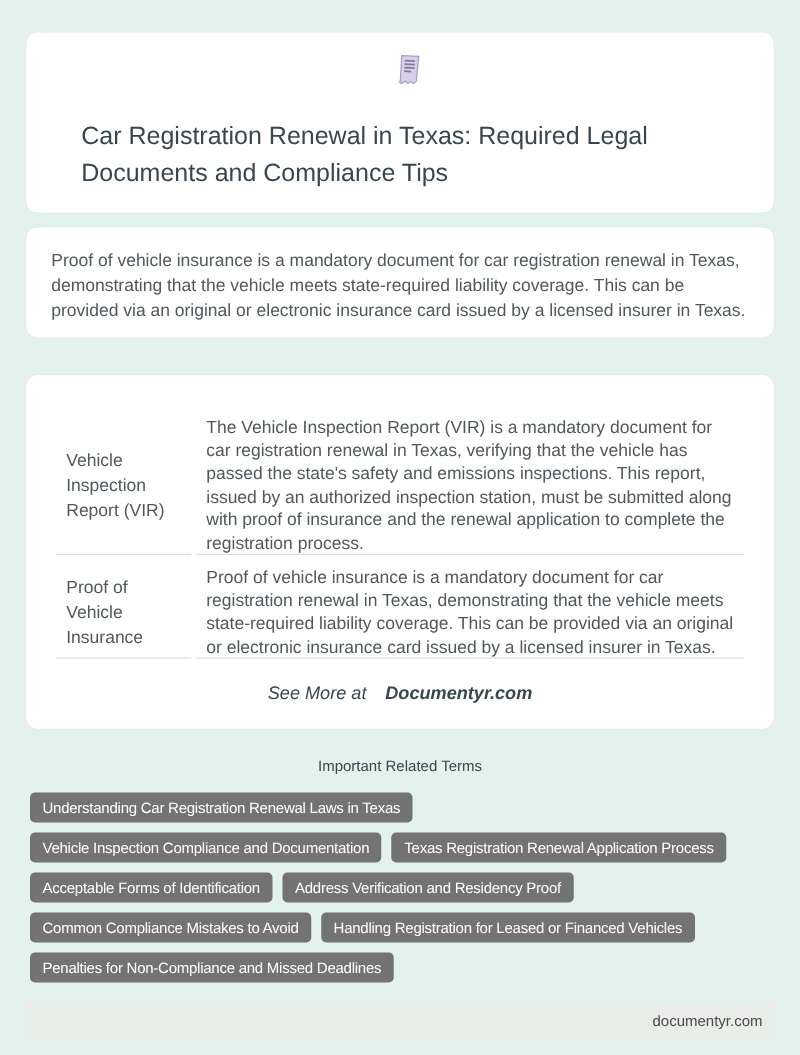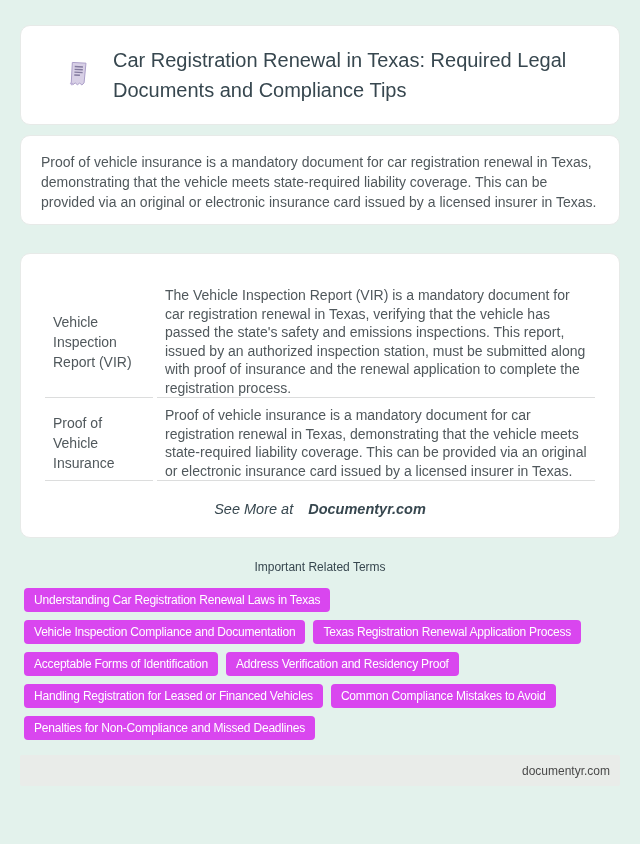--- a/index.html
+++ b/index.html
@@ -25,20 +25,21 @@
     box-sizing: border-box;
   }
   
   .title-card {
     min-height: 100px;
     display: flex;
     align-items: center;
     gap: 22px;
     padding: 16px 30px 16px 44px;
     margin-bottom: 10px;
+    flex-direction: column;
   }
   .doc-icon { flex: 0 0 auto; display: inline-flex; }
   h1.page-title {
     margin: 0;
     font-size: 20px;
     line-height: 30px;
     font-weight: 400;
     color: #37474f;
   }
   
@@ -94,21 +95,21 @@
     font-weight: 400;
     color: #37474f;
   }
   .tags {
     display: flex;
     flex-wrap: wrap;
     gap: 8px;
     padding: 0 4px;
   }
   .tag {
-    background: #d946ef;
+    background: #737373;
     color: #ffffff;
     font-size: 12px;
     line-height: 14px;
     letter-spacing: -0.2px;
     padding: 5px 10px;
     border-radius: 4px;
     white-space: nowrap;
     cursor: pointer;
   }
   
@@ -174,22 +175,22 @@
 
   <h2 class="related-heading">Important Related Terms</h2>
 
   <div class="tags">
 
   <span class="tag">Understanding Car Registration Renewal Laws in Texas</span>
       <span class="tag">Vehicle Inspection Compliance and Documentation</span>
       <span class="tag">Texas Registration Renewal Application Process</span>
       <span class="tag">Acceptable Forms of Identification</span>
       <span class="tag">Address Verification and Residency Proof</span>
+      <span class="tag">Common Compliance Mistakes to Avoid</span>
       <span class="tag">Handling Registration for Leased or Financed Vehicles</span>
-      <span class="tag">Common Compliance Mistakes to Avoid</span>
       <span class="tag">Penalties for Non-Compliance and Missed Deadlines</span>
     </div>
 
   <div class="footer-bar">
     <span>documentyr.com</span>
   </div>
 
 </div>
 
 </body></html>

